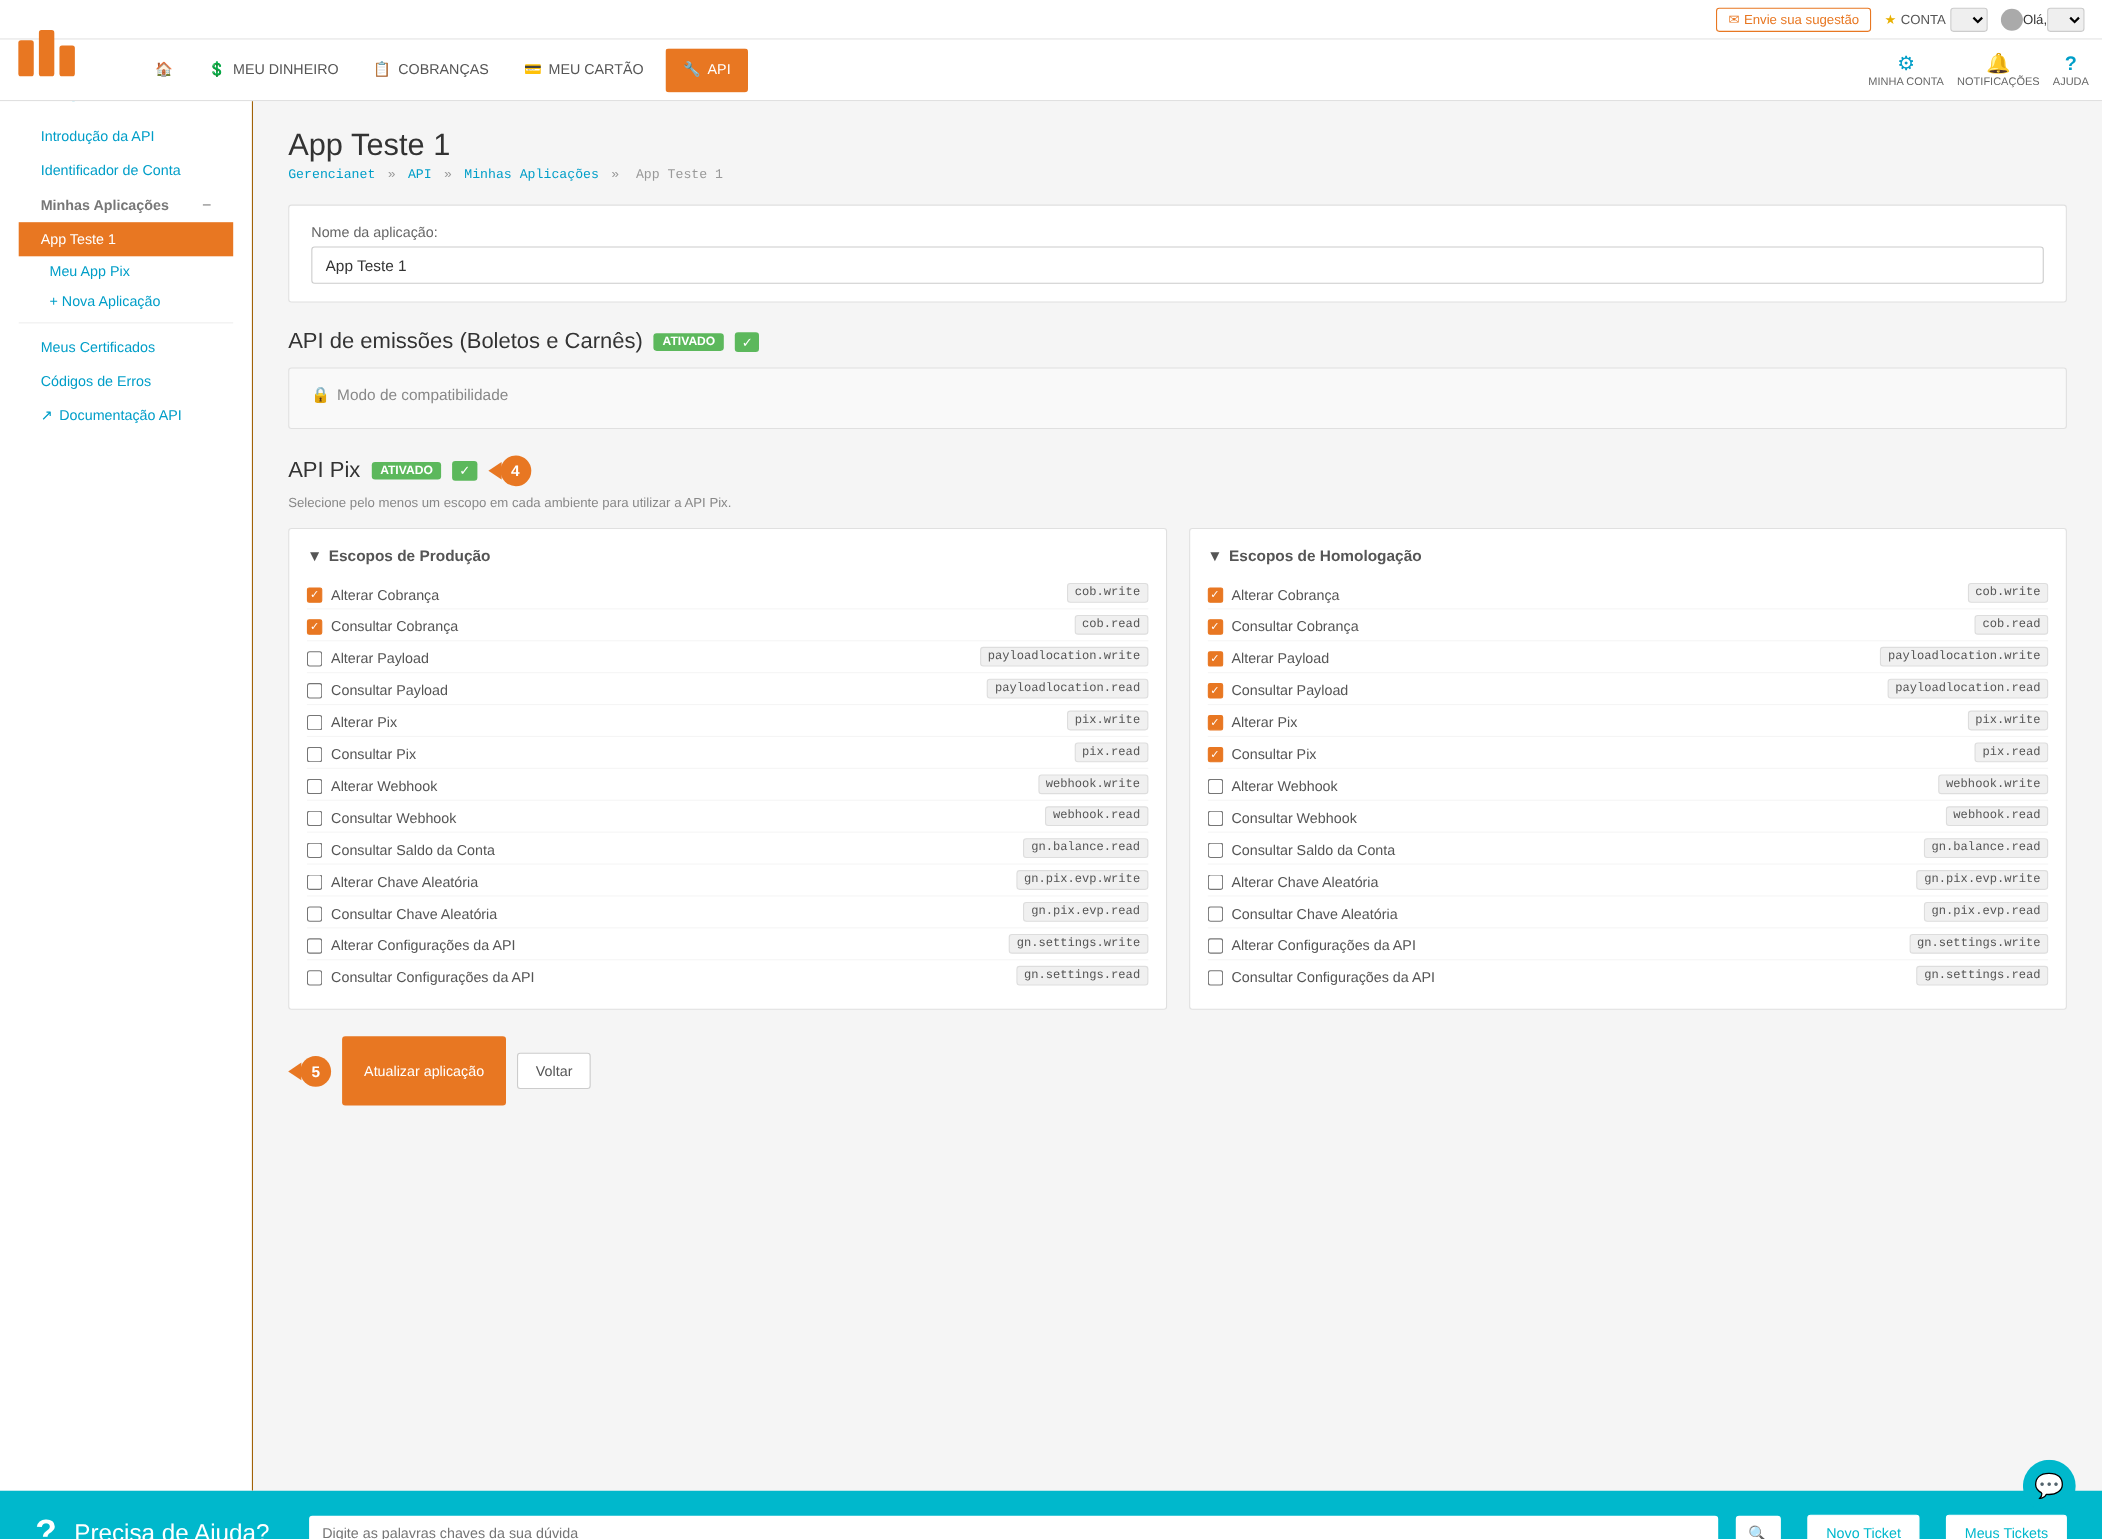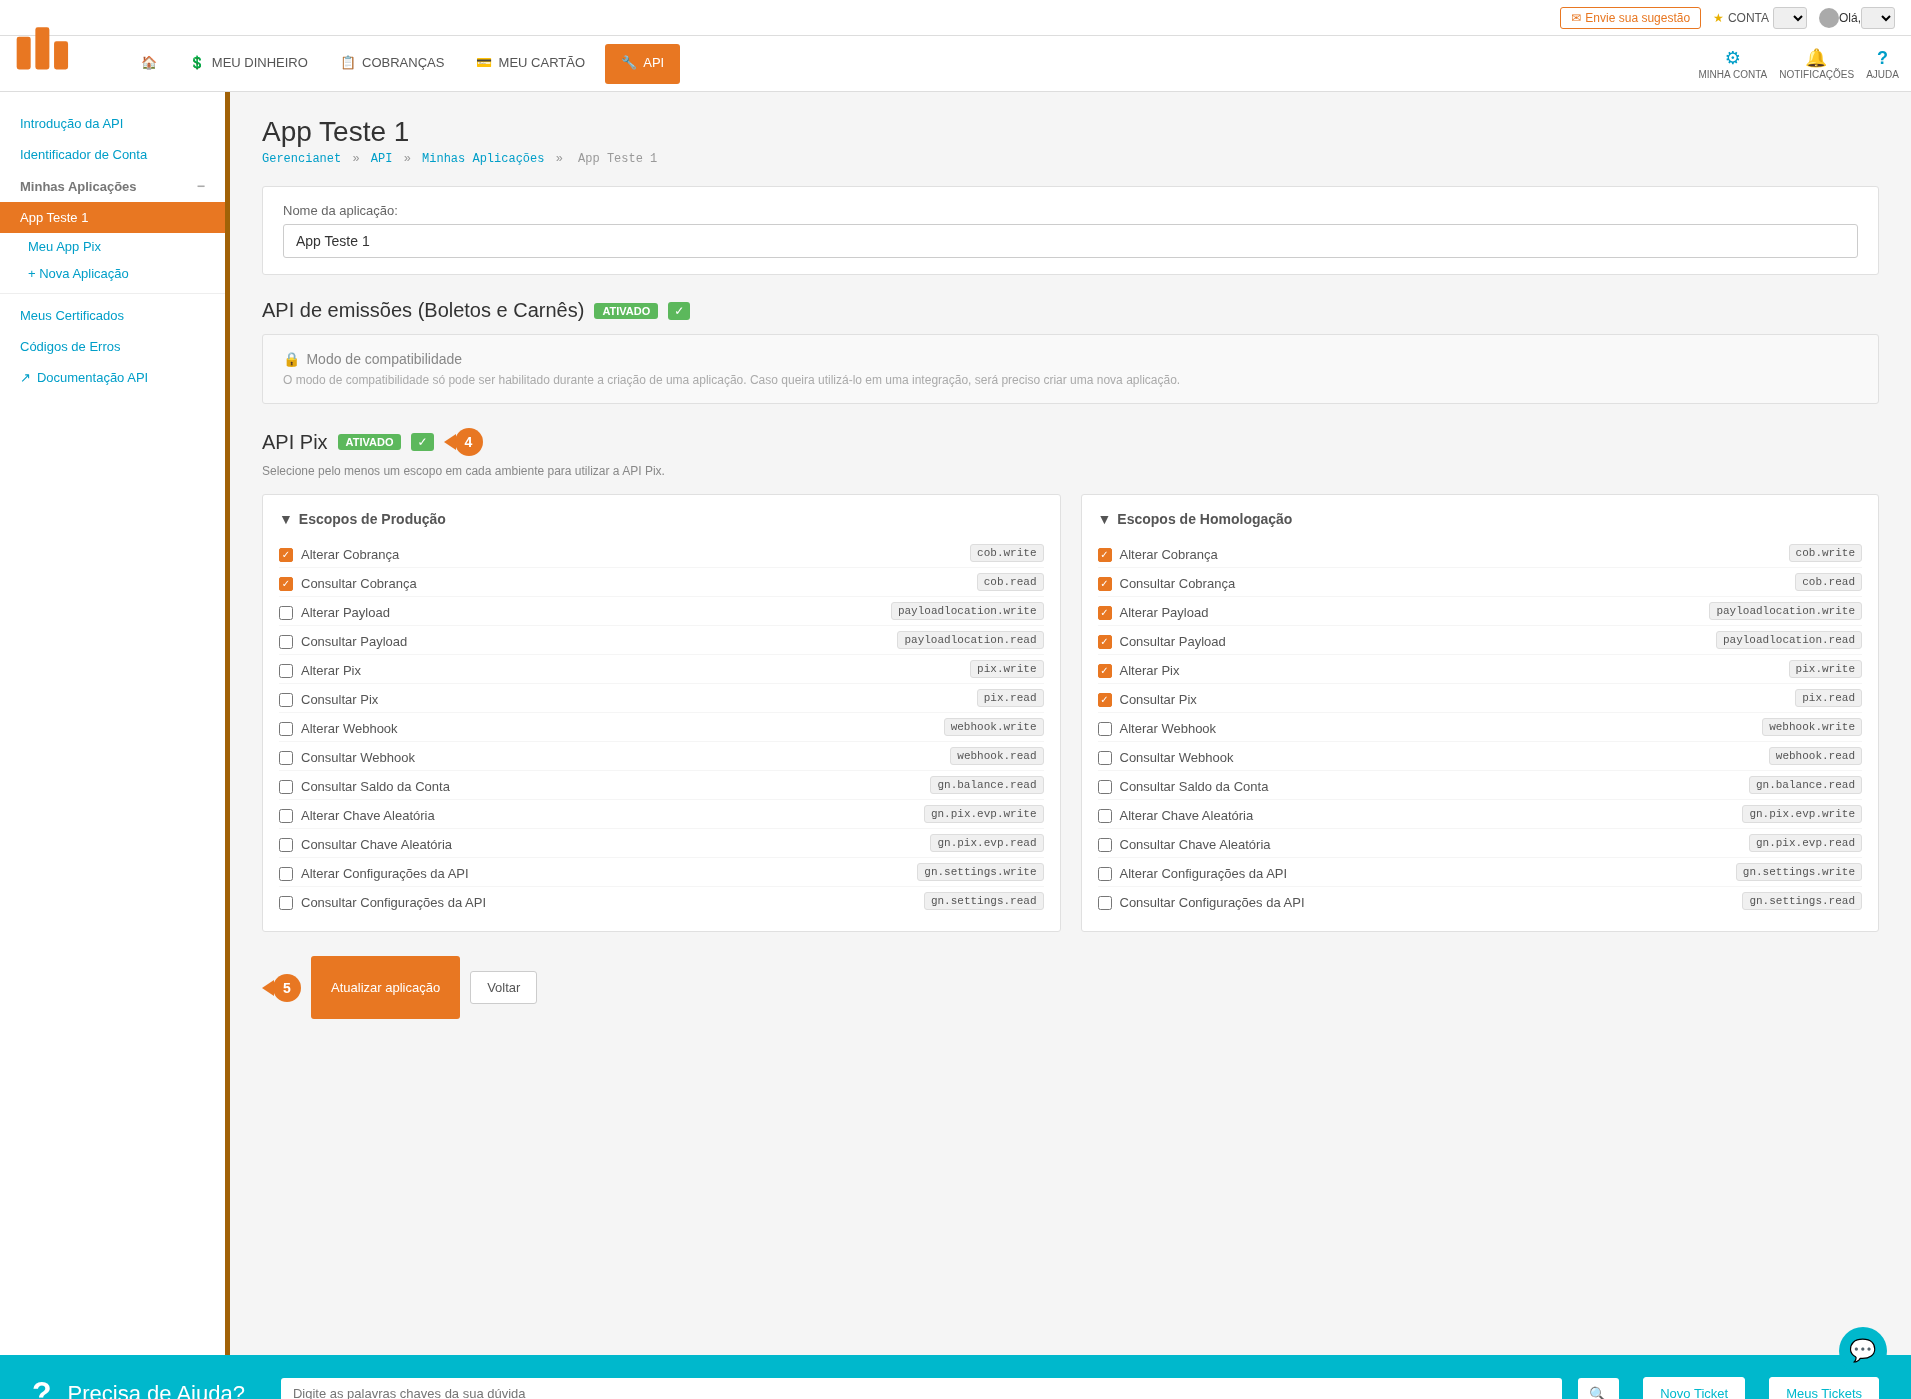--- a/index.html
+++ b/index.html
@@ -63,22 +63,22 @@
     .nav-right-item { display: flex; flex-direction: column; align-items: center; font-size: 10px; color: #666; cursor: pointer; }
     .nav-right-item .icon-circle { font-size: 18px; color: #009ec8; }
 
     
     .layout { display: flex; min-height: calc(100vh - 136px); }
 
     
     .sidebar {
       width: 230px; min-width: 230px;
       background: #fff;
-      border-right: 5px solid #a16207;
-      padding: 16px 0;
+      border-right: 1px solid #a16207;
+      padding: 16px 17px;
     }
     .sidebar-link {
       display: block; padding: 8px 20px;
       font-size: 13px; color: #009ec8; text-decoration: none; cursor: pointer;
     }
     .sidebar-section {
       display: flex; align-items: center; justify-content: space-between;
       padding: 8px 20px; font-size: 13px; color: #777; font-weight: bold;
       cursor: pointer;
     }
@@ -354,21 +354,20 @@
       <span>API de emissões (Boletos e Carnês)</span>
       <span class="badge-ativado">ATIVADO</span>
       <button class="badge-check">✓</button>
     </div>
 
     <div class="compatibility-box">
       <div class="compat-title">
         <span>🔒</span>
         <span>Modo de compatibilidade</span>
       </div>
-      <div class="compat-text">O modo de compatibilidade só pode ser habilitado durante a criação de uma aplicação. Caso queira utilizá-lo em uma integração, será preciso criar uma nova aplicação.</div>
     </div>
 
     <div class="api-pix-header">
       <span class="section-title" style="margin:0;">API Pix</span>
       <span class="badge-ativado">ATIVADO</span>
       <button class="badge-check">✓</button>
       <div style="display:flex;align-items:center;gap:0;">
         <div class="left-arrow"></div>
         <div class="num-bubble">4</div>
       </div>

